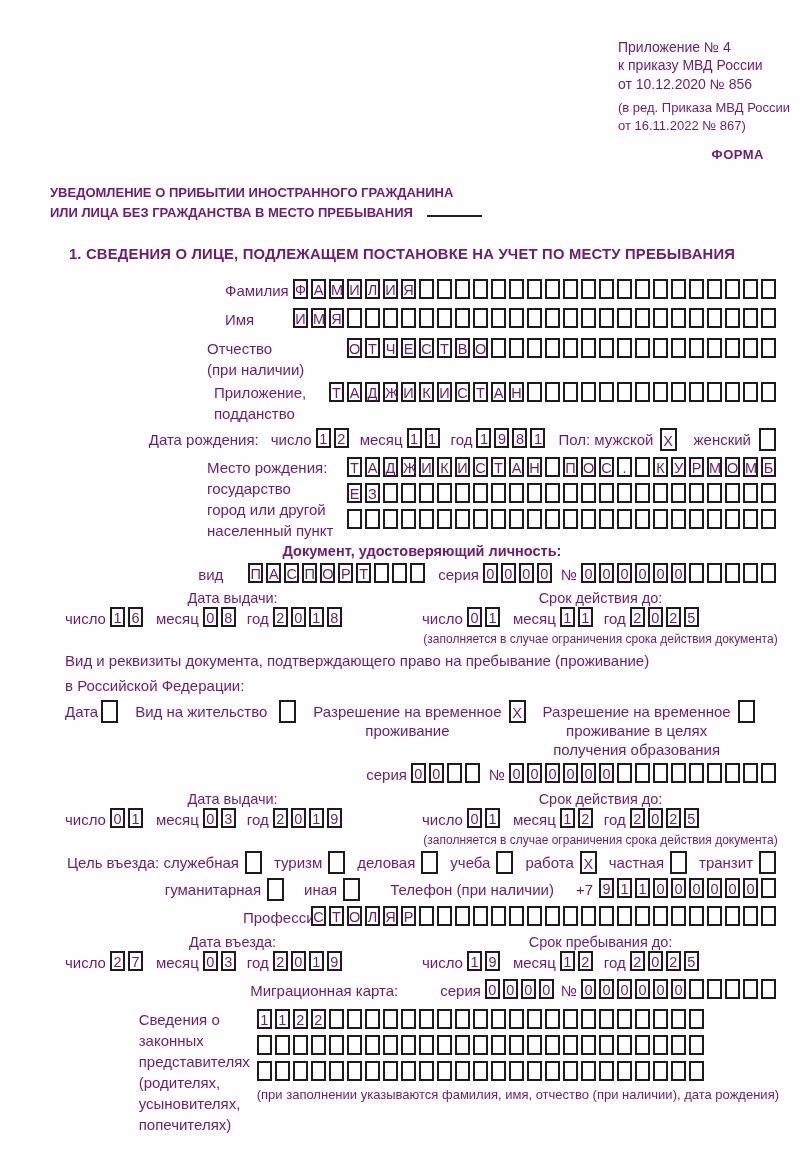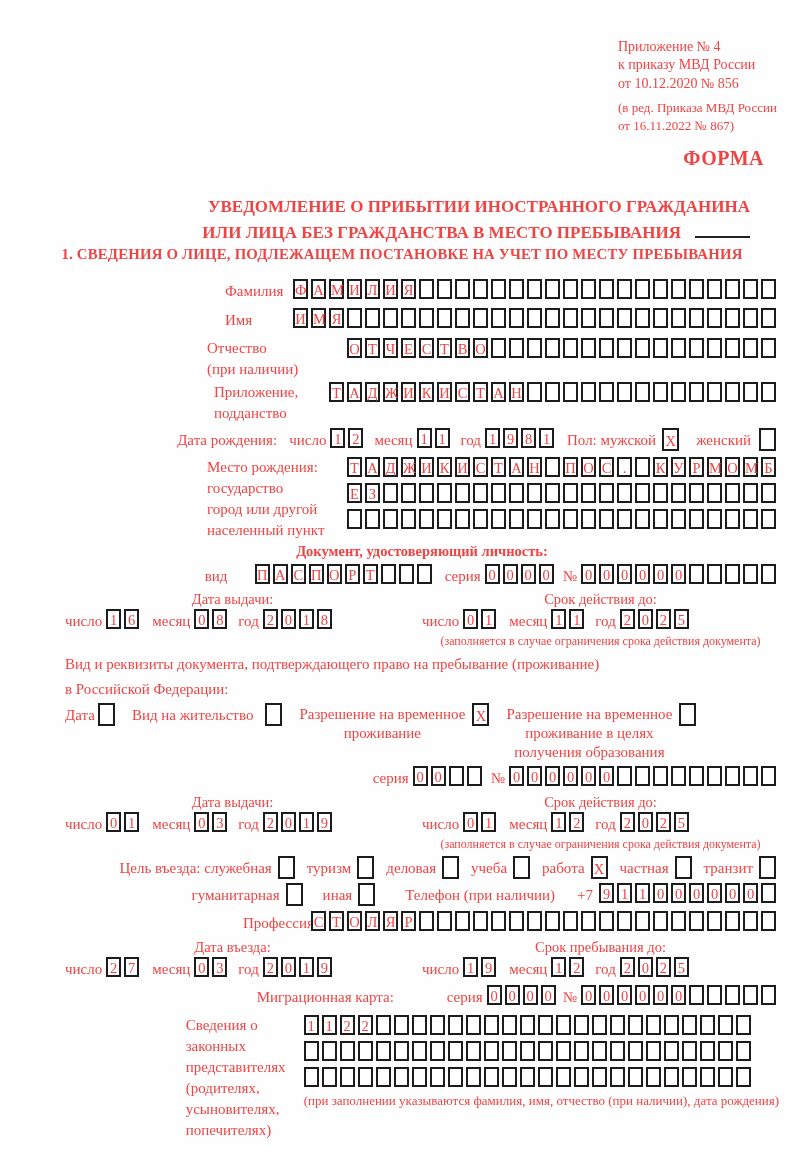--- a/index.html
+++ b/index.html
@@ -1,27 +1,27 @@
 <!DOCTYPE html>
 <html><head>
 <meta charset="utf-8">
 <style>
   * { margin:0; padding:0; box-sizing:border-box; }
   html,body { background:#ffffff; }
   .page{
     position:relative; width:800px; height:1163px; overflow:hidden;
-    background:#fefefe; color:#ef4444;
-    font-family:Liberation Serif, serif; font-size:15px;
+    background:#fefefe; color:#701a75;
+    font-family:Liberation Sans, sans-serif; font-size:15px;
   }
   .appendix{ position:absolute; left:618px; top:38px; font-size:14px; line-height:1.32; }
   .appendix .ed{ font-size:13px; }
   .appendix .edgap{ margin-top:6px; }
-  .forma{ position:absolute; top:147px; right:36px; font-weight:bold; font-size:20px; letter-spacing:.5px; }
-  .title{ position:absolute; top:194px; left:50px; width:700px; text-align:right;
-          font-weight:bold; font-size:17px; line-height:1.5; }
+  .forma{ position:absolute; top:147px; right:36px; font-weight:bold; font-size:13px; letter-spacing:.5px; }
+  .title{ position:absolute; top:183px; left:50px; width:700px; text-align:left;
+          font-weight:bold; font-size:13px; line-height:1.5; }
   .uline{ display:inline-block; width:55px; border-bottom:2px solid #222; margin-left:14px; }
   .sec1{ position:absolute; top:246px; left:40px; width:724px; text-align:center;
          font-weight:bold; font-size:14.8px; letter-spacing:.2px; }
   .body{ position:absolute; top:279px; left:65px; width:714px; }
 
   .row{ display:flex; align-items:flex-start; margin-bottom:5px;justify-content:flex-end; }
   .wrap{ flex-wrap:wrap; }
   .lab{ line-height:24px; flex-shrink:0; white-space:nowrap; }
   .labcol{ display:flex; flex-direction:column; flex-shrink:0; line-height:21px; }
   .cells{ white-space:nowrap; }

